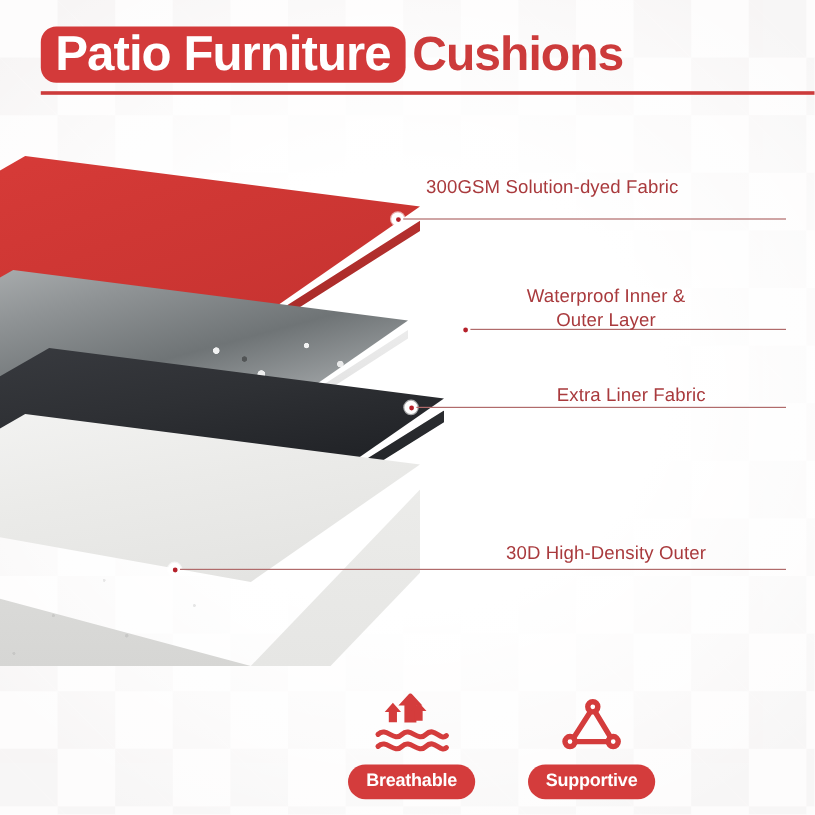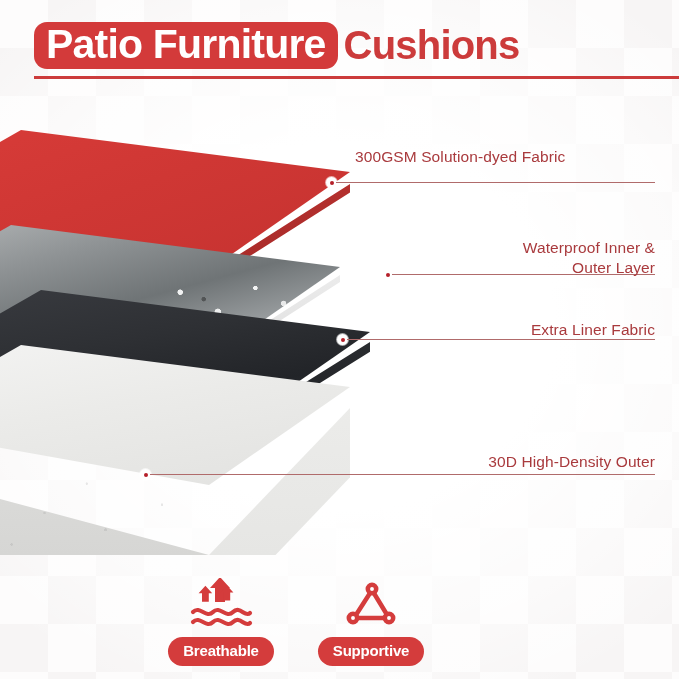--- a/index.html
+++ b/index.html
@@ -260,31 +260,31 @@
   .callout-text {
     position: absolute;
     color: #a93a3d;
     font-size: 15.5px;
     font-weight: normal;
     letter-spacing: .1px;
     line-height: 1.32;
     white-space: pre-line;
     font-family: "Liberation Sans", sans-serif;
   }
-  .callout-text.right { text-align: right; }
+  .callout-text.right { text-align: center; }
 
   
   .features {
     position: absolute;
-    left: 12px;
+    left: 0;
     top: 556px;
     width: 568px;
     height: 110px;
     display: flex;
-    justify-content: center;
+    justify-content: flex-end;
     align-items: flex-end;
     z-index: 30;
   }
   .feature {
     display: flex;
     flex-direction: column;
     align-items: center;
     width: 150px;
   }
   .feature-icon {
@@ -349,21 +349,21 @@
   <div class="callout">
     <div class="callout-dot" style="left:382px; top:269px;"></div>
     <div class="callout-line" style="left:392px; top:274px; width:263px;"></div>
     <div class="callout-text right" style="left:355px; top:238px; width:300px;">Waterproof Inner  &amp;
 Outer Layer</div>
   </div>
 
   <div class="callout">
     <div class="callout-dot" style="left:337px; top:334px;"></div>
     <div class="callout-line" style="left:347px; top:339px; width:308px;"></div>
-    <div class="callout-text right" style="left:355px; top:320px; width:300px;">Extra Liner Fabric</div>
+    <div class="callout-text right" style="left:376px; top:320px; width:300px;">Extra Liner Fabric</div>
   </div>
 
   <div class="callout">
     <div class="callout-dot" style="left:140px; top:469px;"></div>
     <div class="callout-line" style="left:150px; top:474px; width:505px;"></div>
     <div class="callout-text right" style="left:355px; top:452px; width:300px;">30D High-Density Outer</div>
   </div>
 
   <div class="features">
 

